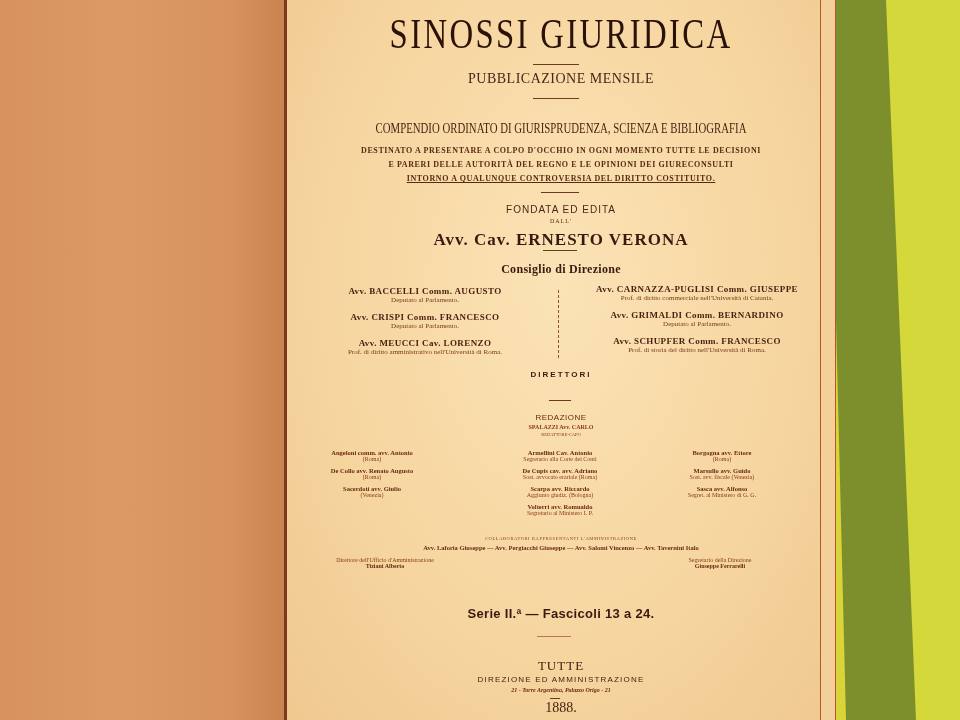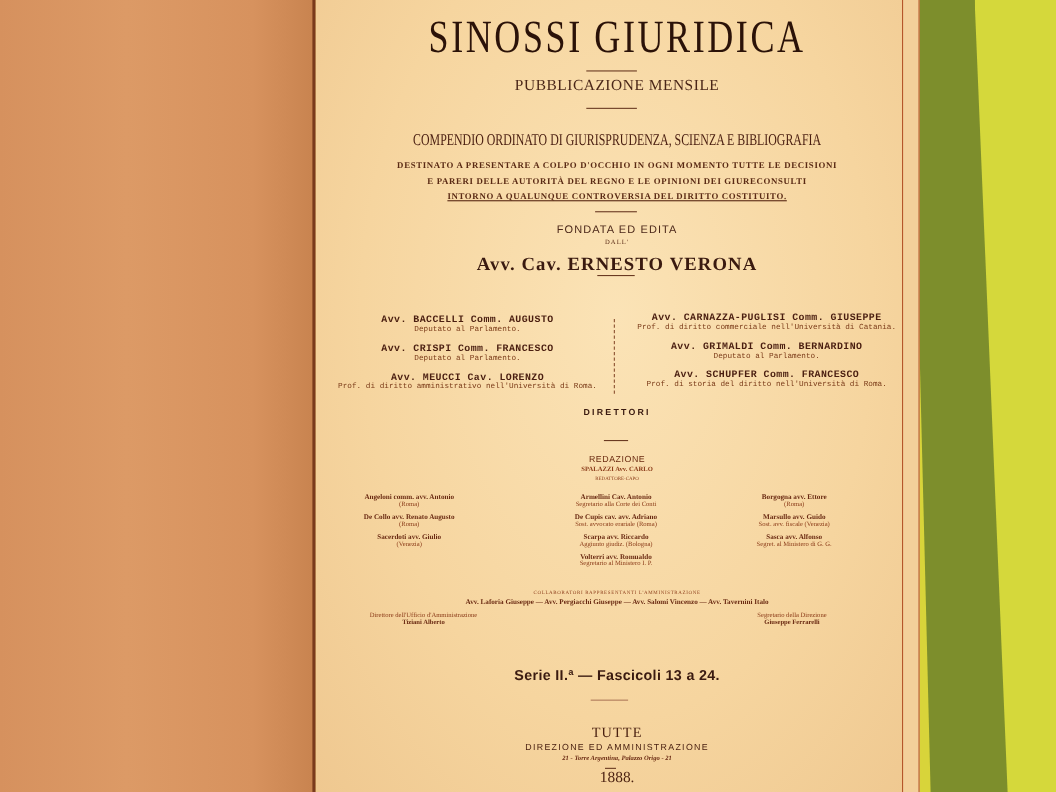--- a/index.html
+++ b/index.html
@@ -46,21 +46,21 @@
     .subtitle { top: 71px; font-size: 14px; letter-spacing: 0.5px; color: #4a2618; }
     .compendio {
       top: 120px; font-size: 15px; transform: scaleX(0.72); transform-origin: center;
       color: #4a1e10; font-family: "Liberation Serif", serif;
     }
     .dest { font-size: 8px; letter-spacing: 0.6px; color: #5a2a14; font-weight: bold; }
     .small-caps-s { font-family: "Liberation Sans", sans-serif; font-size: 10px; letter-spacing: 1px; color: #4a2618; }
     .dall { font-size: 6px; letter-spacing: 1px; color: #5a2a14; }
     .founder { font-size: 17px; letter-spacing: 1px; color: #3a1a10; }
     .consiglio { font-size: 12px; font-weight: bold; color: #3a1a10; letter-spacing: 0.3px; }
-    .member { position: absolute; width: 240px; text-align: center; font-family: Liberation Mono, monospace; }
+    .member { position: absolute; width: 240px; text-align: center; }
     .member .name { font-size: 9px; font-weight: bold; color: #4a1e10; letter-spacing: 0.4px; white-space: nowrap; }
     .member .role { font-size: 7px; color: #7a3a18; white-space: nowrap; }
     .divider-v {
       position: absolute; left: 271px; top: 290px; width: 0; height: 68px;
       border-left: 1px dashed #8a5030;
     }
     .direttori-h { font-family: "Liberation Sans", sans-serif; font-size: 8px; font-weight: bold; letter-spacing: 2px; color: #3a1a10; }
     .direttori-list { font-size: 9px; color: #7a3a18; letter-spacing: 0.3px; }
     .redaz-h { font-family: "Liberation Sans", sans-serif; font-size: 8px; font-weight: normal; color: #6a2a10; letter-spacing: 0.5px; }
     .tiny { font-size: 6px; color: #8a3a18; }
@@ -95,20 +95,21 @@
   <div class="c dest" style="top:146px;">DESTINATO A PRESENTARE A COLPO D'OCCHIO IN OGNI MOMENTO TUTTE LE DECISIONI</div>
   <div class="c dest" style="top:160px;">E PARERI DELLE AUTORITÀ DEL REGNO E LE OPINIONI DEI GIURECONSULTI</div>
   <div class="c dest" style="top:174px;text-decoration:underline;">INTORNO A QUALUNQUE CONTROVERSIA DEL DIRITTO COSTITUITO.</div>
 
   <div class="rule" style="left:254px;top:192px;width:38px;"></div>
   <div class="c small-caps-s" style="top:204px;">FONDATA ED EDITA</div>
   <div class="c dall" style="top:218px;">DALL'</div>
   <div class="c founder" style="top:230px;font-weight:bold;">Avv. Cav. ERNESTO VERONA</div>
   <div class="rule" style="left:256px;top:250px;width:34px;"></div>
 
+  <div class="c consiglio" style="top:262px;">Consiglio di Direzione</div>
 
   <div class="member" style="left:18px;top:286px;">
     <div class="name">Avv. BACCELLI Comm. AUGUSTO</div>
     <div class="role">Deputato al Parlamento.</div>
   </div>
   <div class="member" style="left:18px;top:312px;">
     <div class="name">Avv. CRISPI Comm. FRANCESCO</div>
     <div class="role">Deputato al Parlamento.</div>
   </div>
   <div class="member" style="left:18px;top:338px;">

